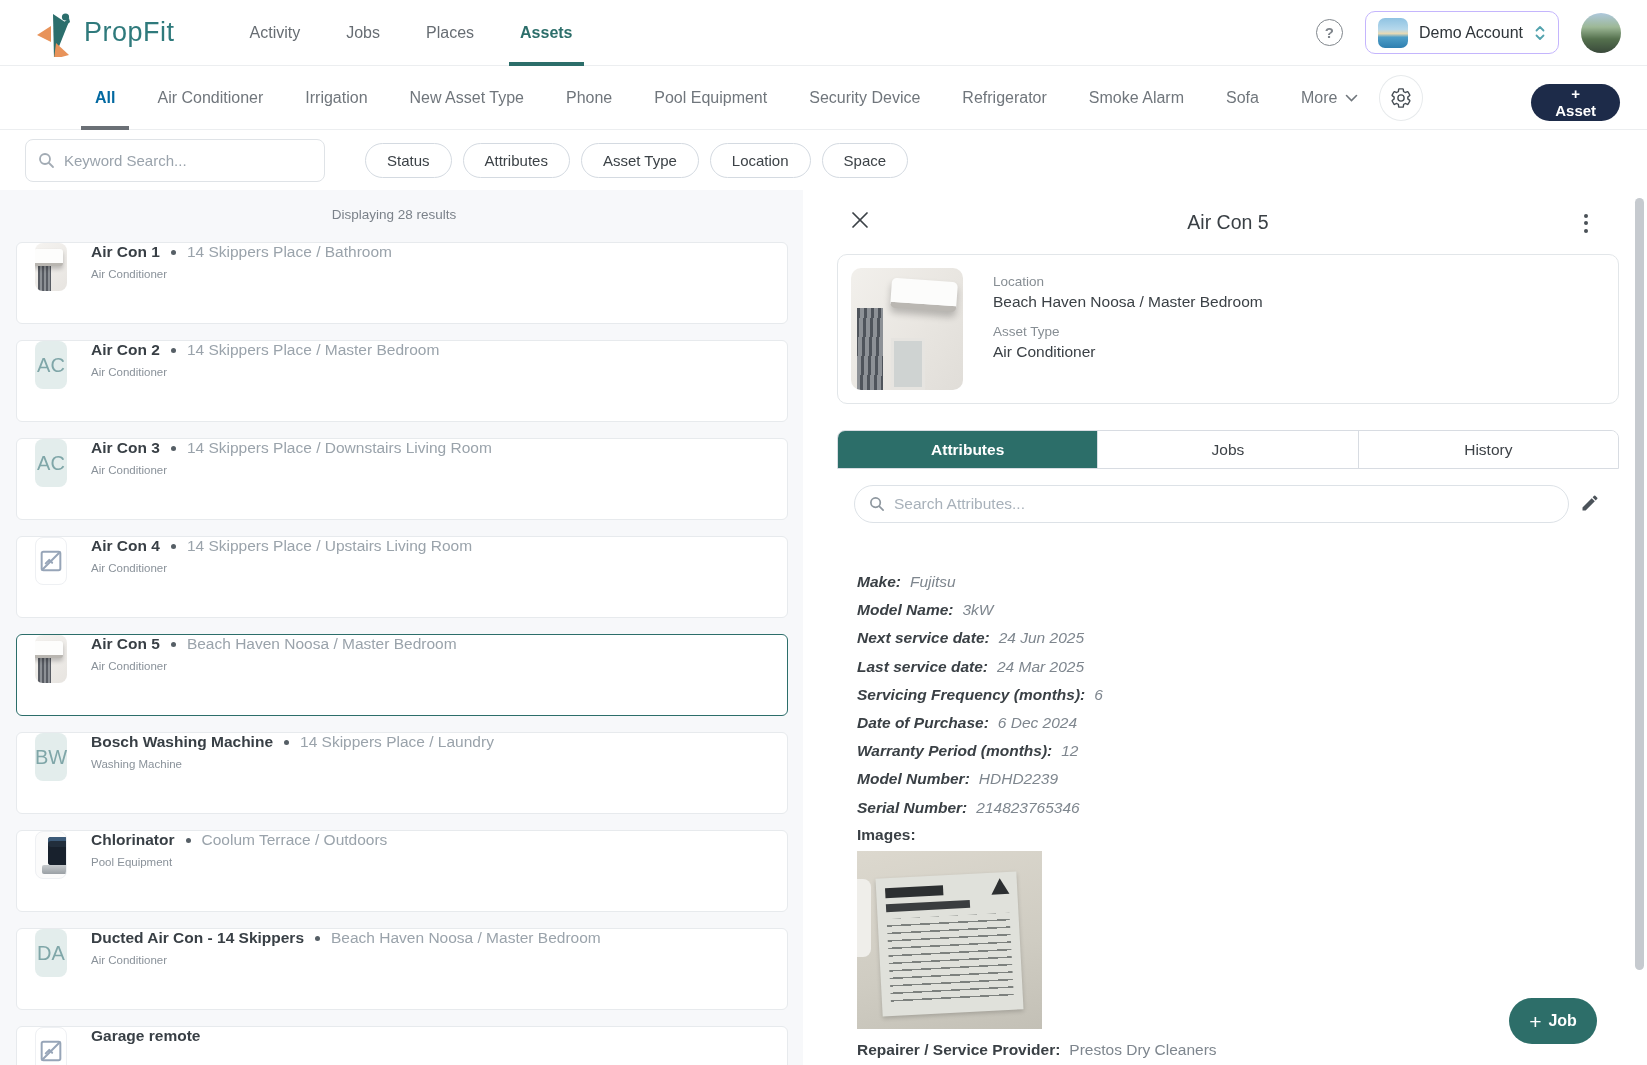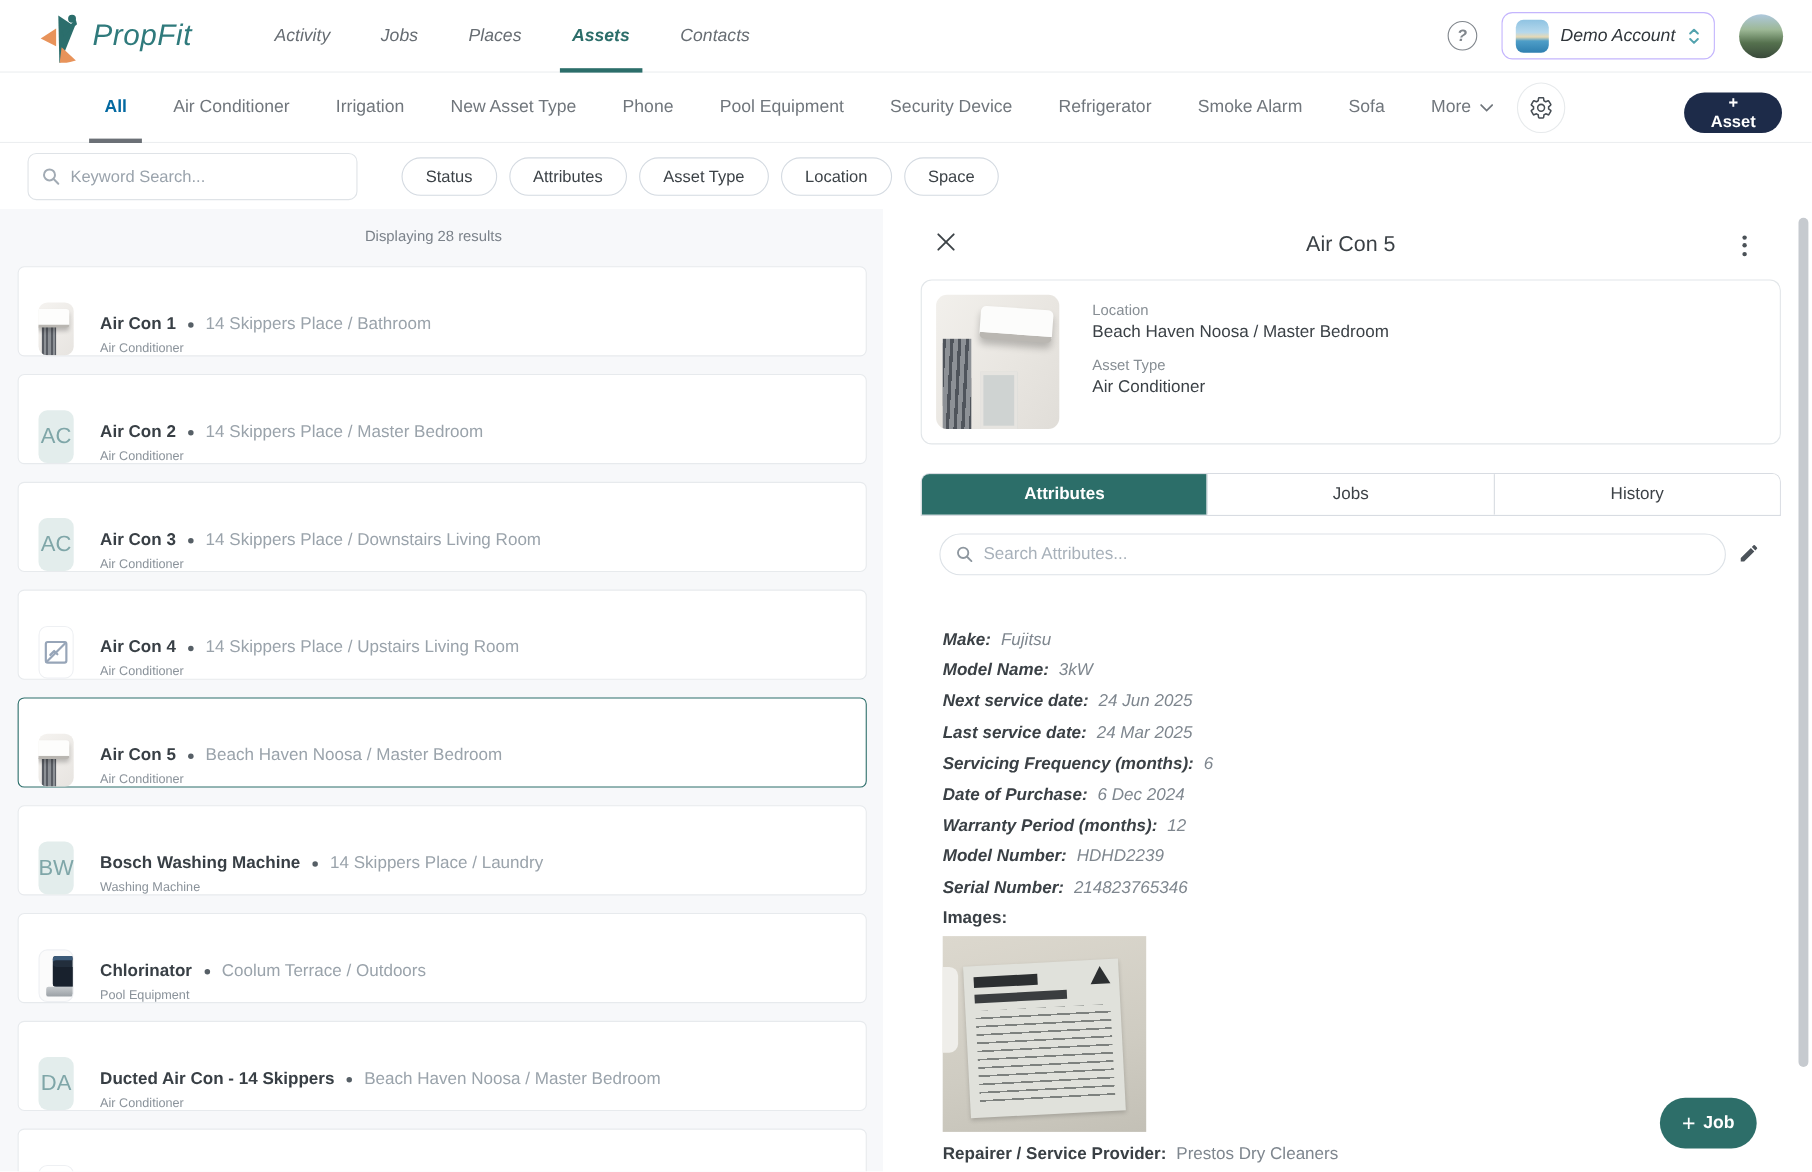--- a/index.html
+++ b/index.html
@@ -3,21 +3,21 @@
 <meta charset="utf-8">
 <style>
   * { margin:0; padding:0; box-sizing:border-box; }
   html,body { width:1647px; height:1065px; }
   body {
     position:relative; overflow:hidden; background:#fff;
     font-family:"Liberation Sans", sans-serif; color:#3a4045;
   }
   
   .topbar { position:absolute; top:0; left:0; right:0; height:66px; background:#fff;
-    border-bottom:1px solid #eceef0; display:flex; align-items:center; z-index:6;font-style:italic; }
+    border-bottom:1px solid #eceef0; display:flex; align-items:center; z-index:6; }
   .brand { display:flex; align-items:center; gap:10px; padding-left:34px; cursor:pointer; }
   .brand-name { font-size:27px; color:#2f7a7c; letter-spacing:.5px; font-weight:500; }
   .topnav { display:flex; margin-left:52px; height:66px; }
   .topnav-item { position:relative; display:flex; align-items:center; height:66px; padding:0 23px;
     font-size:16px; color:#676d73; cursor:pointer; }
   .topnav-item.active { color:#2c6e6a; font-weight:bold; }
   .topnav-item.active::after { content:""; position:absolute; left:12px; right:12px; bottom:0;
     height:4px; background:#2c6e6a; }
   .top-right { margin-left:auto; display:flex; align-items:center; gap:22px; padding-right:26px; }
   .help-circle { width:27px; height:27px; border:1.8px solid #80868c; border-radius:50%;
@@ -56,21 +56,21 @@
   .chips { display:flex; gap:11px; margin-left:40px; }
   .chip { height:35px; padding:0 21px; border:1px solid #d4dae1; border-radius:18px; background:#fff;
     font-size:15px; color:#3c4247; display:flex; align-items:center; cursor:pointer; font-family:inherit; }
   
   .content { position:absolute; top:190px; left:0; right:0; bottom:0; }
   .left-pane { position:absolute; left:0; top:0; bottom:0; width:803px; background:#f7f8fa; overflow:hidden; }
   .results-summary { position:absolute; top:17px; left:0; width:788px; text-align:center;
     font-size:13.5px; color:#7b828a; }
   .cards { position:absolute; top:52px; left:16px; width:772px; display:flex; flex-direction:column; gap:16px; }
   .asset-card { height:82px; background:#fff; border:1px solid #e7eaed; border-radius:6px;
-    display:flex; align-items:flex-end; padding:0 18px; cursor:pointer; flex:none; }
+    display:flex; align-items:flex-start; padding:0 18px; cursor:pointer; flex:none; }
   .asset-card.selected { border:1.6px solid #2c6e6a; }
   .thumb { width:32px; height:48px; border-radius:8px; margin-right:24px; flex:none; position:relative; overflow:hidden; }
   .thumb-initials { background:#e3edec; display:flex; align-items:center; justify-content:center;
     font-size:20px; color:#7fa6a8; }
   .thumb-broken { background:#fff; border:1px solid #eef0f3; display:flex; align-items:center; justify-content:center; }
   .thumb-ac { background:linear-gradient(135deg,#f5f3f0 0%,#e7e4e0 100%); }
   .thumb-ac::before { content:""; position:absolute; left:3px; top:17px; width:13px; bottom:0;
     background:repeating-linear-gradient(90deg,#585c63 0 2px,#8d9196 2px 4px); }
   .thumb-ac::after { content:""; position:absolute; right:4px; top:6px; width:31px; height:14px;
     background:#fdfdfc; border-radius:3px; border-bottom:3px solid #b9b6b1; box-shadow:0 3px 4px rgba(0,0,0,.22); }
@@ -164,21 +164,20 @@
         <polygon points="22,20 35,9 36,13 24,24" fill="#2b6e6c"></polygon>
       </svg>
     </span>
     <span class="brand-name">PropFit</span>
   </div>
   <nav class="topnav">
     <div class="topnav-item">Activity</div>
     <div class="topnav-item">Jobs</div>
     <div class="topnav-item">Places</div>
     <div class="topnav-item active">Assets</div>
-    <div class="topnav-item">Contacts</div>
   </nav>
   <div class="top-right">
     <div class="help-circle">?</div>
     <div class="account-select">
       <span class="account-thumb"></span>
       <span class="account-label">Demo Account</span>
       <span>
         <svg width="12" height="18" viewBox="0 0 12 18" fill="none" stroke="#53a3ae" stroke-width="1.8" stroke-linecap="round" stroke-linejoin="round">
           <path d="M2.5 6.5 L6 3 L9.5 6.5"></path>
             <path d="M2.5 11.5 L6 15 L9.5 11.5"></path>

